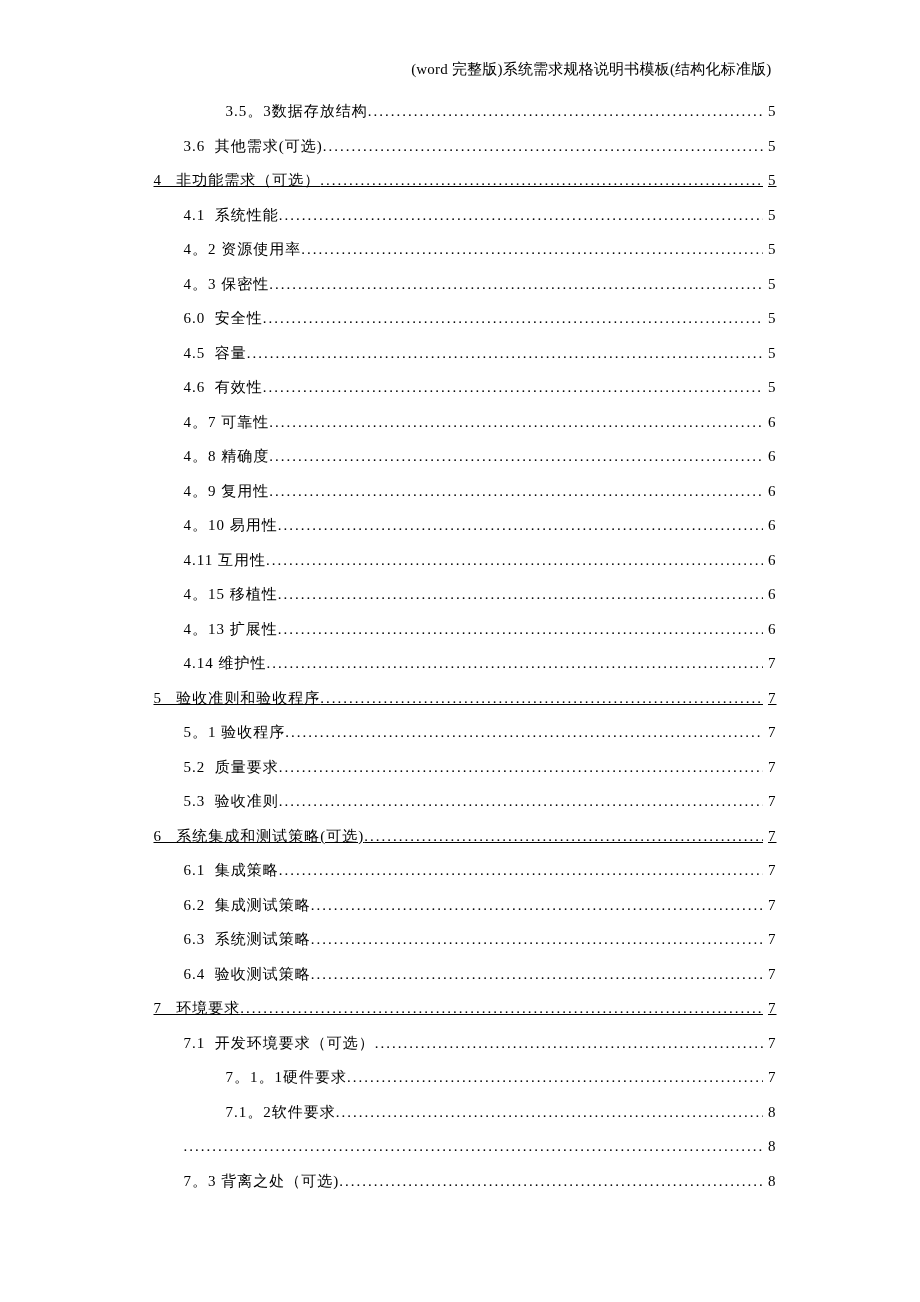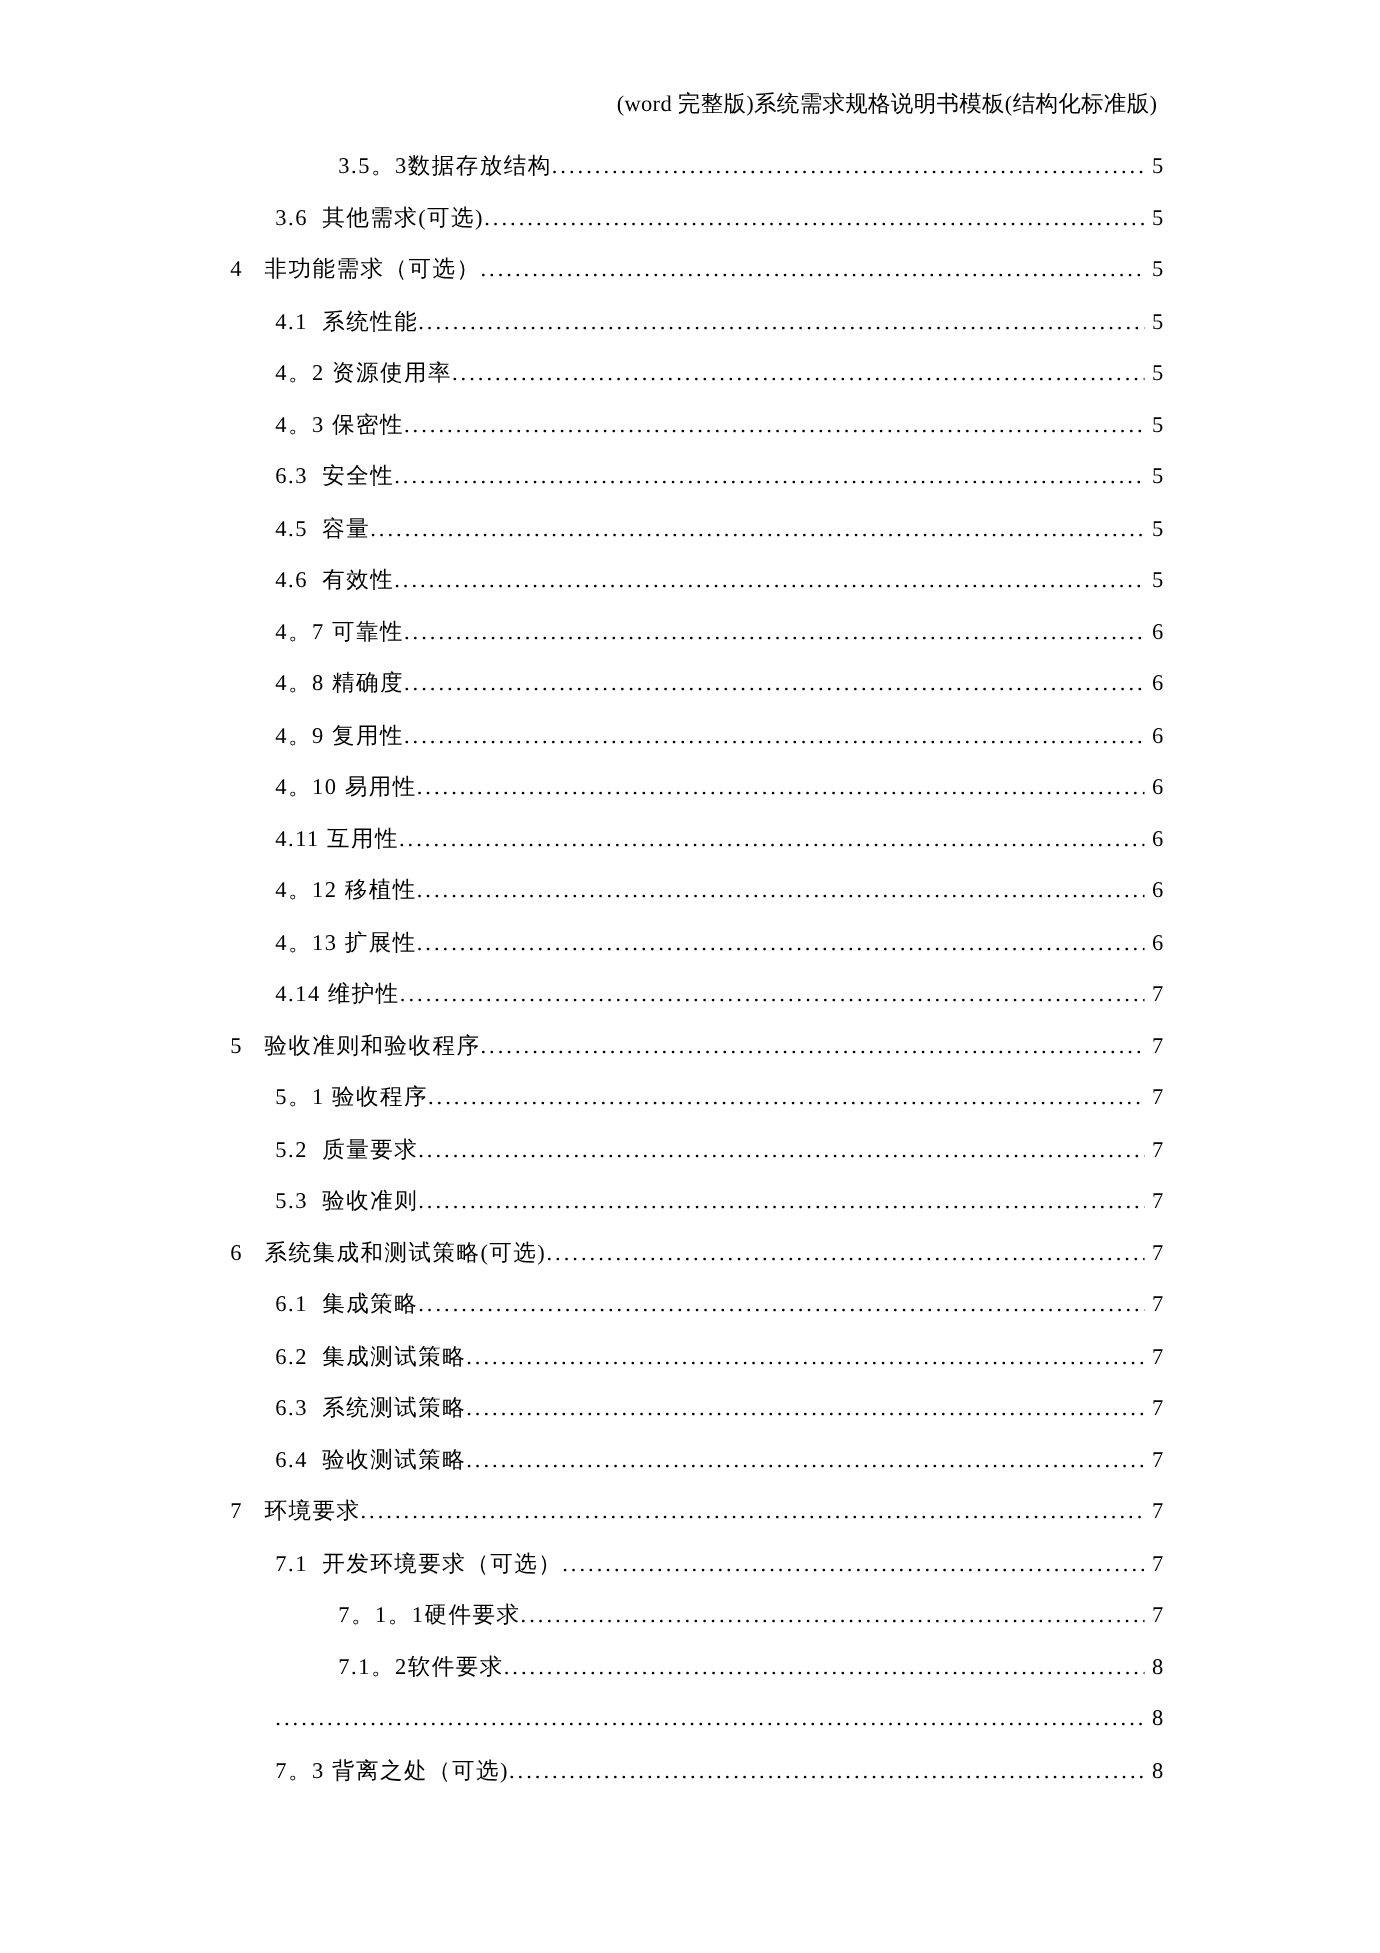--- a/index.html
+++ b/index.html
@@ -30,21 +30,21 @@
       padding: 0;
     }
     .toc-row {
       display: flex;
       align-items: center;
       white-space: nowrap;
       font-size: 15px;
       line-height: 34.5px;
       letter-spacing: 1px;
     }
-    .toc-row.level-1 { padding-left: 0; }
+    .toc-row.level-1 { padding-left: 0; text-decoration: underline; }
     .toc-row.level-2 { padding-left: 30px; }
     .toc-row.level-3 { padding-left: 72px; }
     .toc-label {
       white-space: pre;
     }
     .toc-dots {
       flex: 1 1 auto;
       overflow: hidden;
       letter-spacing: 2px;
       color: #000;
@@ -97,21 +97,21 @@
         <span class="toc-label">4。2 资源使用率</span>
         <span class="toc-dots">........................................................................................................................................................................................................</span>
         <span class="toc-pagenum">5</span>
       </li>
       <li class="toc-row level-2">
         <span class="toc-label">4。3 保密性</span>
         <span class="toc-dots">........................................................................................................................................................................................................</span>
         <span class="toc-pagenum">5</span>
       </li>
       <li class="toc-row level-2">
-        <span class="toc-label">6.3  安全性</span>
+        <span class="toc-label">6.0  安全性</span>
         <span class="toc-dots">........................................................................................................................................................................................................</span>
         <span class="toc-pagenum">5</span>
       </li>
       <li class="toc-row level-2">
         <span class="toc-label">4.5  容量</span>
         <span class="toc-dots">........................................................................................................................................................................................................</span>
         <span class="toc-pagenum">5</span>
       </li>
       <li class="toc-row level-2">
         <span class="toc-label">4.6  有效性</span>
@@ -137,21 +137,21 @@
         <span class="toc-label">4。10 易用性</span>
         <span class="toc-dots">........................................................................................................................................................................................................</span>
         <span class="toc-pagenum">6</span>
       </li>
       <li class="toc-row level-2">
         <span class="toc-label">4.11 互用性</span>
         <span class="toc-dots">........................................................................................................................................................................................................</span>
         <span class="toc-pagenum">6</span>
       </li>
       <li class="toc-row level-2">
-        <span class="toc-label">4。12 移植性</span>
+        <span class="toc-label">4。15 移植性</span>
         <span class="toc-dots">........................................................................................................................................................................................................</span>
         <span class="toc-pagenum">6</span>
       </li>
       <li class="toc-row level-2">
         <span class="toc-label">4。13 扩展性</span>
         <span class="toc-dots">........................................................................................................................................................................................................</span>
         <span class="toc-pagenum">6</span>
       </li>
       <li class="toc-row level-2">
         <span class="toc-label">4.14 维护性</span>

